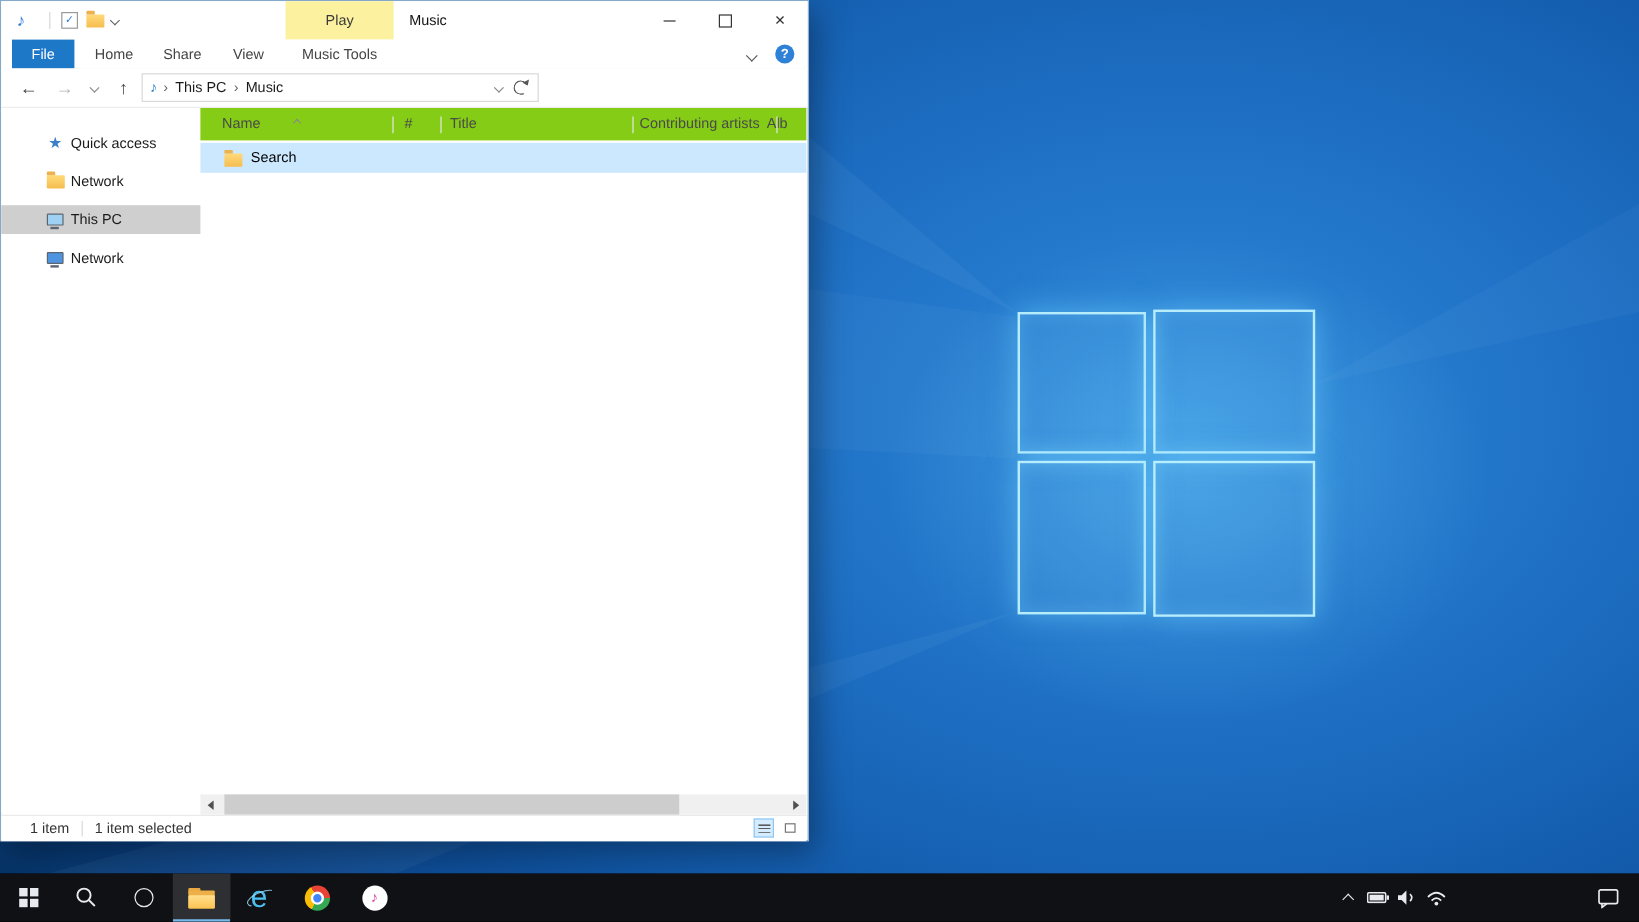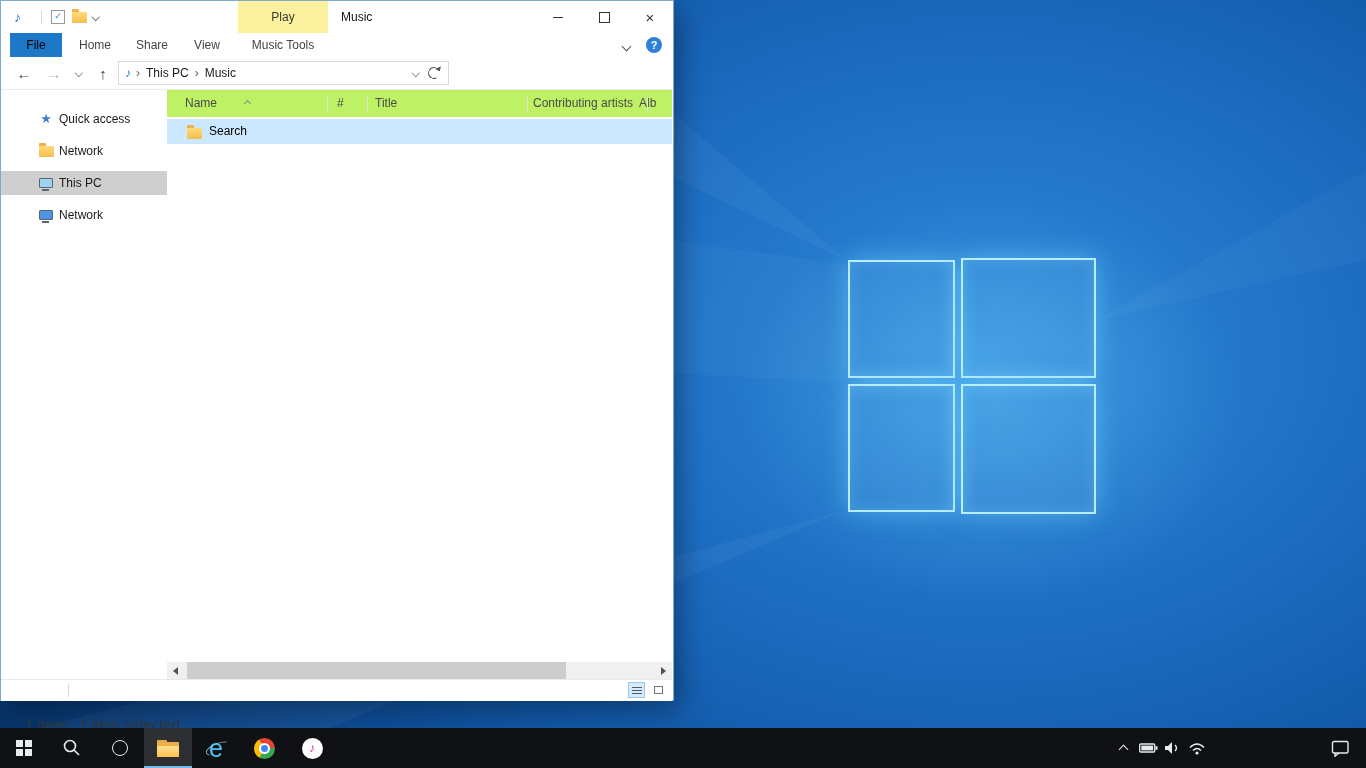--- a/index.html
+++ b/index.html
@@ -36,21 +36,21 @@
   .play-tab{position:absolute;left:237px;top:0;width:90px;height:32px;background:#fbf19e;
     display:flex;align-items:center;justify-content:center;font-size:12px;color:#3a3a3a;}
   .win-title{position:absolute;left:340px;top:0;height:32px;line-height:32px;font-size:12px;color:#111;}
   .controls{position:absolute;right:0;top:0;height:32px;display:flex;}
   .ctrl{width:46px;height:32px;display:flex;align-items:center;justify-content:center;color:#222;}
   .min-g{width:10px;height:1px;background:#333;}
   .max-g{width:9px;height:9px;border:1px solid #333;}
   .close-g{font-size:15px;line-height:15px;color:#333;}
 
   .tabrow{position:absolute;left:0;top:32px;right:0;height:24px;background:#fff;border-bottom:1px solid #f0f0f0;}
-  .file-tab{position:absolute;left:9px;top:0;width:52px;height:24px;background:#1e78c8;color:#000000;
+  .file-tab{position:absolute;left:9px;top:0;width:52px;height:24px;background:#1e78c8;color:#ffffff;
     font-size:12px;display:flex;align-items:center;justify-content:center;}
   .rtab{position:absolute;top:0;height:24px;font-size:12px;color:#444;display:flex;align-items:center;justify-content:center;}
   .help-btn{position:absolute;right:11px;top:4px;width:16px;height:16px;border-radius:50%;background:#2f81d8;
     color:#fff;font-size:11px;font-weight:bold;display:flex;align-items:center;justify-content:center;}
   .collapse-btn{position:absolute;right:40px;top:7px;width:14px;height:12px;display:flex;align-items:center;justify-content:center;}
 
   .navrow{position:absolute;left:0;top:56px;right:0;height:32px;background:#fff;border-bottom:1px solid #ececec;}
   .navbtn{position:absolute;top:0;height:32px;display:flex;align-items:center;justify-content:center;font-size:15px;color:#3c3c3c;}
   .addrbar{position:absolute;left:117px;top:4px;width:331px;height:24px;border:1px solid #d9d9d9;background:#fff;
     box-sizing:border-box;display:flex;align-items:center;}
@@ -69,38 +69,38 @@
   .sidebar{position:absolute;left:0;top:89px;width:166px;bottom:23px;background:#fff;}
   .side-item{position:absolute;left:0;width:166px;height:24px;}
   .side-item .lbl{position:absolute;left:58px;top:0;height:24px;line-height:24px;font-size:12px;color:#1a1a1a;}
   .side-ic{position:absolute;left:37px;top:4px;width:16px;height:16px;display:flex;align-items:center;justify-content:center;}
   .star-ic{font-size:13px;color:#3c80c8;line-height:14px;}
   .pc-ic{position:relative;width:14px;height:10px;border:1.5px solid #5b6770;background:#9ed1f2;border-radius:1px;box-sizing:border-box;}
   .pc-ic::after{content:"";position:absolute;left:2px;bottom:-4px;width:7px;height:2px;background:#5b6770;}
   .pc-ic.net{background:#4f94e0;}
   .side-item.selected{background:#cfcfcf;}
 
-  .listheader{position:absolute;left:166px;top:89px;right:1px;height:27px;background:#bef264;}
+  .listheader{position:absolute;left:166px;top:89px;right:1px;height:27px;background:#84cc16;}
   .collbl{position:absolute;top:6px;font-size:12px;color:#4a4a4a;white-space:nowrap;}
   .colsep{position:absolute;top:7px;width:0;height:14px;border-left:1px solid #e4e4e4;}
   .sortcaret{position:absolute;left:78px;top:2px;}
   .sortcaret .chev{border-color:#8a8a8a;width:4px;height:4px;}
 
   .filerow{position:absolute;left:166px;top:118px;right:1px;height:25px;background:#cce8ff;}
   .filerow .fname{position:absolute;left:42px;top:0;height:25px;line-height:25px;font-size:12px;color:#000;}
   .filerow .side-ic{left:19px;top:6px;}
 
   .hscroll{position:absolute;left:166px;top:661px;right:1px;height:17px;background:#f0f0f0;}
   .harrow{position:absolute;top:0;width:17px;height:17px;display:flex;align-items:center;justify-content:center;}
   .tri-l{width:0;height:0;border:4px solid transparent;border-right:5px solid #505050;border-left:none;}
   .tri-r{width:0;height:0;border:4px solid transparent;border-left:5px solid #505050;border-right:none;}
   .hthumb{position:absolute;left:20px;top:0;width:379px;height:17px;background:#cdcdcd;}
 
   .statusbar{position:absolute;left:0;right:1px;top:678px;height:21px;background:#fff;border-top:1px solid #eaeaea;}
-  .stxt{position:absolute;top:0;height:21px;line-height:21px;font-size:15px;color:#333;white-space:nowrap;margin-top:34px;}
+  .stxt{position:absolute;top:0;height:21px;line-height:21px;font-size:12px;color:#333;white-space:nowrap;}
   .sdiv{position:absolute;left:67px;top:4px;height:13px;border-left:1px solid #d9d9d9;}
   .viewbtn{position:absolute;top:2px;width:17px;height:16px;box-sizing:border-box;display:flex;align-items:center;justify-content:center;}
   .viewbtn.active{background:#d5ebff;border:1px solid #90c8f0;}
   .ic-lines{width:10px;height:7px;background:repeating-linear-gradient(to bottom,#5a5a5a 0 1px,transparent 1px 3px);}
   .ic-thumb{width:9px;height:8px;border:1px solid #777;box-sizing:border-box;}
 
   
   .taskbar{position:absolute;left:0;bottom:0;width:1366px;height:40px;background:#101114;z-index:20;}
   .tbtn{position:absolute;top:0;width:48px;height:40px;display:flex;align-items:center;justify-content:center;}
   .tbtn.active{background:rgba(255,255,255,.13);box-shadow:inset 0 -2px 0 #76b9ed;}

